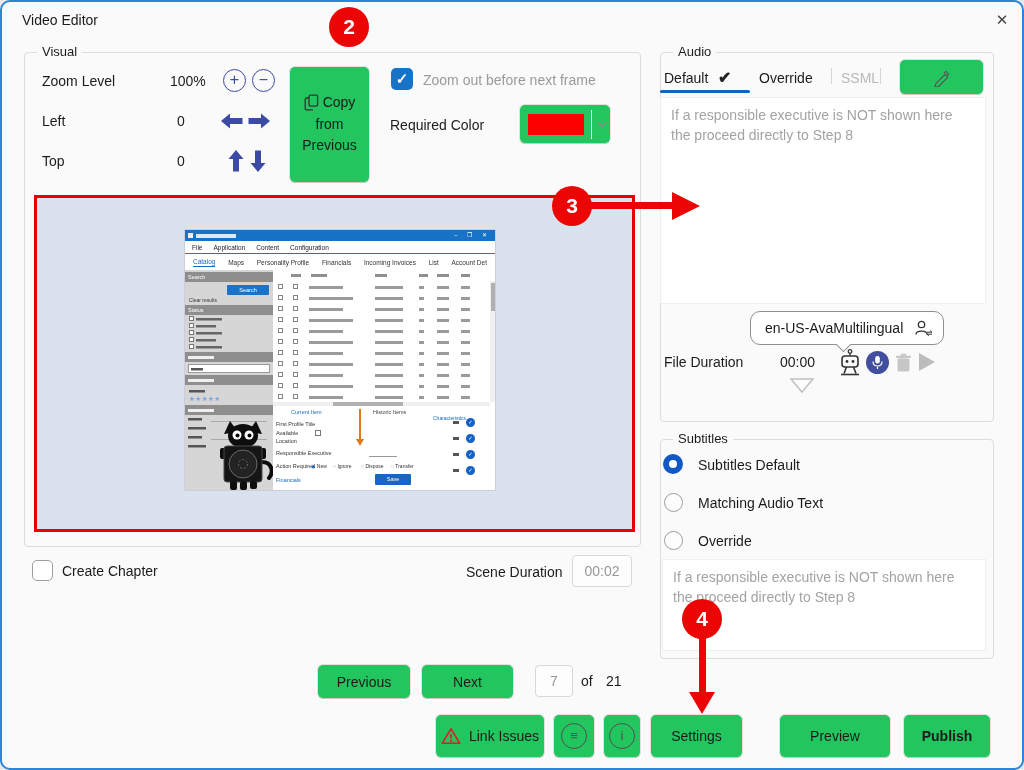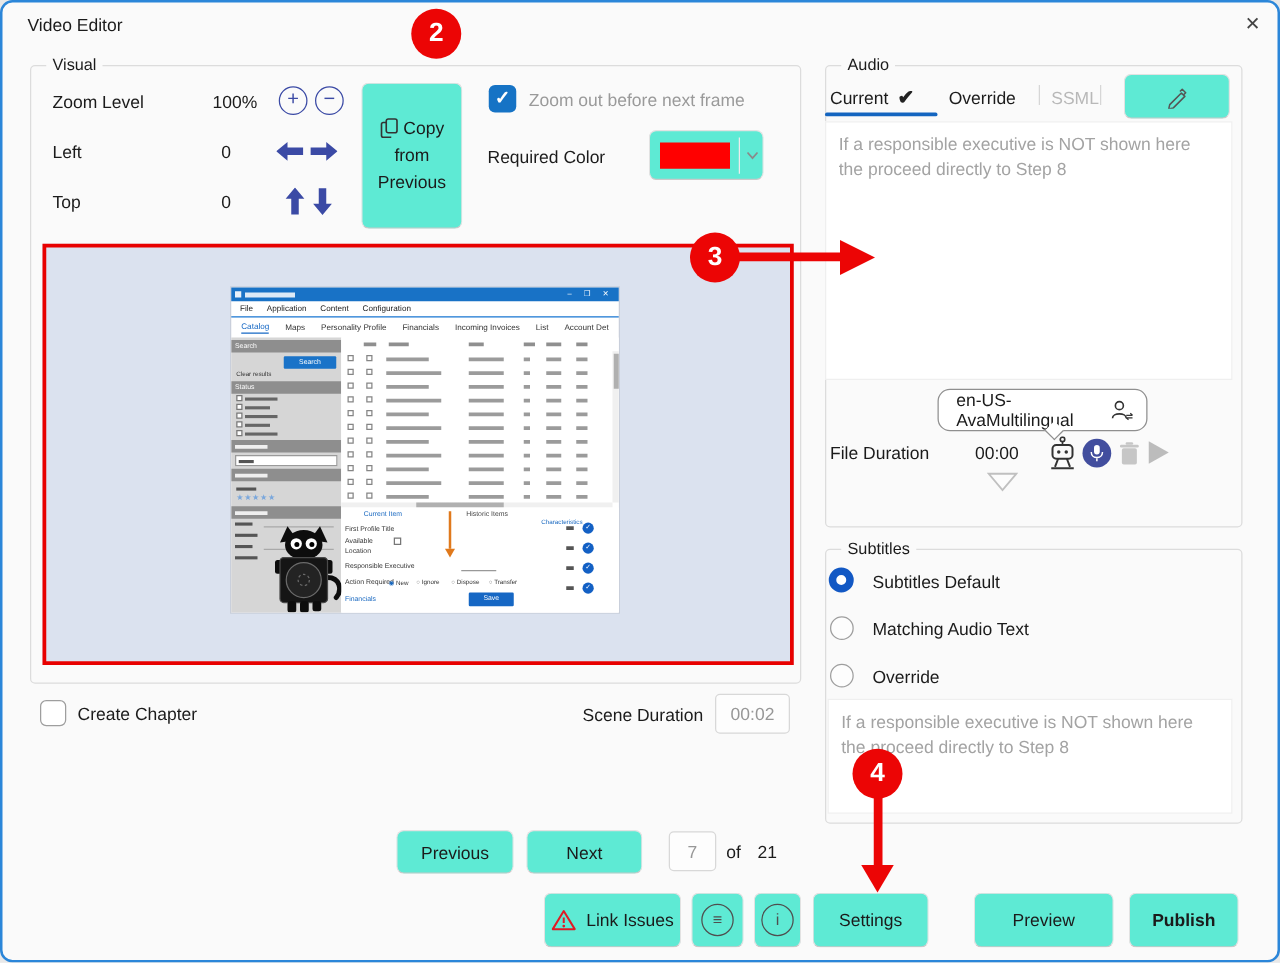--- a/index.html
+++ b/index.html
@@ -4,21 +4,21 @@
 <style>
   html,body{margin:0;padding:0;background:#e8e8e8}
   .stage{position:relative;width:1024px;height:770px;background:#fafafa;border:2px solid #2b86d9;
          border-radius:10px;box-sizing:border-box;overflow:hidden;
          font-family:"Liberation Sans",sans-serif;color:#1b1b1b}
   .abs{position:absolute}
   .lbl{position:absolute;font-size:14px;color:#1b1b1b;white-space:nowrap}
   .gray{color:#9a9a9a}
   .grp{position:absolute;border:1px solid #dcdcdc;border-radius:4px}
   .grplbl{position:absolute;top:-9px;left:12px;background:#fafafa;padding:0 5px;font-size:13px;color:#1b1b1b;white-space:nowrap}
-  .btn{position:absolute;background:#5eead4;border:1px solid #e2e2e2;border-bottom-color:#c9c9c9;border-radius:6px;
+  .btn{position:absolute;background:#22c55e;border:1px solid #e2e2e2;border-bottom-color:#c9c9c9;border-radius:6px;
        display:flex;align-items:center;justify-content:center;font-size:14px;color:#1b1b1b;gap:8px;box-sizing:border-box}
   .ghostin{position:absolute;background:#fdfdfd;border:1px solid #d8d8d8;border-radius:4px;box-sizing:border-box;
        display:flex;align-items:center;justify-content:center;color:#979797;font-size:14px}
   .badge{position:absolute;width:40px;height:40px;border-radius:50%;background:#ec0505;color:#fff;
          font-size:21px;font-weight:700;display:flex;align-items:center;justify-content:center;z-index:30}
   .stepcircle{position:absolute;width:23px;height:23px;border:1.6px solid #3b4aa5;border-radius:50%;box-sizing:border-box;
          color:#3b4aa5;text-align:center;line-height:19px;font-size:16px}
   .stepcircle.plus::before{content:"+"} .stepcircle.minus::before{content:"−"}
   .cbx{position:absolute;box-sizing:border-box;border-radius:5px}
   .cbx-off{width:21px;height:21px;border:1.6px solid #9e9e9e;background:#fff}
@@ -91,21 +91,21 @@
   .pwchk::after{content:"✓"}
   .pwchkbar{position:absolute;width:6px;height:2.5px;background:#555}
   .fradio::before{content:"○ ";color:#777}
   .fradio.on::before{content:"◉ ";color:#1868c0}
   .oarrow-line{position:absolute;left:86px;top:3px;width:1.5px;height:30px;background:#e0791c}
   .oarrow-head{position:absolute;left:82.5px;top:33px;width:0;height:0;border-left:4.5px solid transparent;border-right:4.5px solid transparent;border-top:7px solid #e0791c}
   .minicb{position:absolute;width:4px;height:4px;border:1px solid #777;background:#fff}
   .miniline{position:absolute;height:1px;background:#999}
   .savebtn{position:absolute;background:#1667c4;color:#fff;text-align:center;border-radius:1px;font-size:5.5px}
 
-  .bubble{position:absolute;left:748px;top:309px;width:168px;height:34px;background:#fff;border:1.4px solid #8f8f8f;
+  .bubble{position:absolute;left:748px;top:309px;width:194px;height:34px;background:#fff;border:1.4px solid #8f8f8f;
           border-radius:10px;box-sizing:border-box;display:flex;align-items:center;padding:0 34px 0 14px;font-size:14px}
   .bubble-tail{position:absolute;left:836px;top:337px;width:10px;height:10px;background:#fff;
           border-right:1.4px solid #8f8f8f;border-bottom:1.4px solid #8f8f8f;transform:rotate(45deg);z-index:6}
   .micbtn{position:absolute;left:864px;top:349px;width:23px;height:23px;border-radius:50%;background:#424e9e;display:flex;align-items:center;justify-content:center}
   .playtri{position:absolute;left:917px;top:351px;width:0;height:0;border-top:9.5px solid transparent;border-bottom:9.5px solid transparent;border-left:16px solid #bcbcbc}
 </style>
 </head>
 <body>
 
 <div class="stage">
@@ -286,21 +286,21 @@
   <div class="rhead-right" style="left:670px;top:190px"></div>
 
   <span class="cbx cbx-off" style="left:30px;top:558px"></span>
   <div class="lbl" style="left:60px;top:561px">Create Chapter</div>
   <div class="lbl" style="left:464px;top:562px">Scene Duration</div>
   <div class="ghostin" style="left:570px;top:553px;width:60px;height:32px">00:02</div>
 
   <div class="grp" style="left:658px;top:50px;width:332px;height:368px">
     <span class="grplbl">Audio</span>
   </div>
-  <div class="tab" style="left:662px;top:68px">Current</div>
+  <div class="tab" style="left:662px;top:68px">Default</div>
   <span class="abs" style="left:716px;top:66px;font-size:16px;font-weight:700;color:#222">✔</span>
   <div class="abs" style="left:658px;top:88px;width:90px;height:3px;background:#1465c0;border-radius:2px"></div>
   <div class="tab" style="left:757px;top:68px">Override</div>
   <span class="tabsep" style="left:829px;top:66px"></span>
   <div class="tab disabled" style="left:839px;top:68px">SSML</div>
   <span class="tabsep" style="left:878px;top:66px"></span>
   <div class="btn" style="left:897px;top:57px;width:85px;height:36px">
     <svg width="19" height="19" viewBox="0 0 20 20">
       <path d="M4 16.5 L13.8 6.7 l2.9 2.9 L7 19.3 l-3.9 1 z M12.6 5.5 l1.9-1.9 2.9 2.9 -1.9 1.9" fill="none" stroke="#555" stroke-width="1.3" stroke-linejoin="round"></path>
     </svg>

